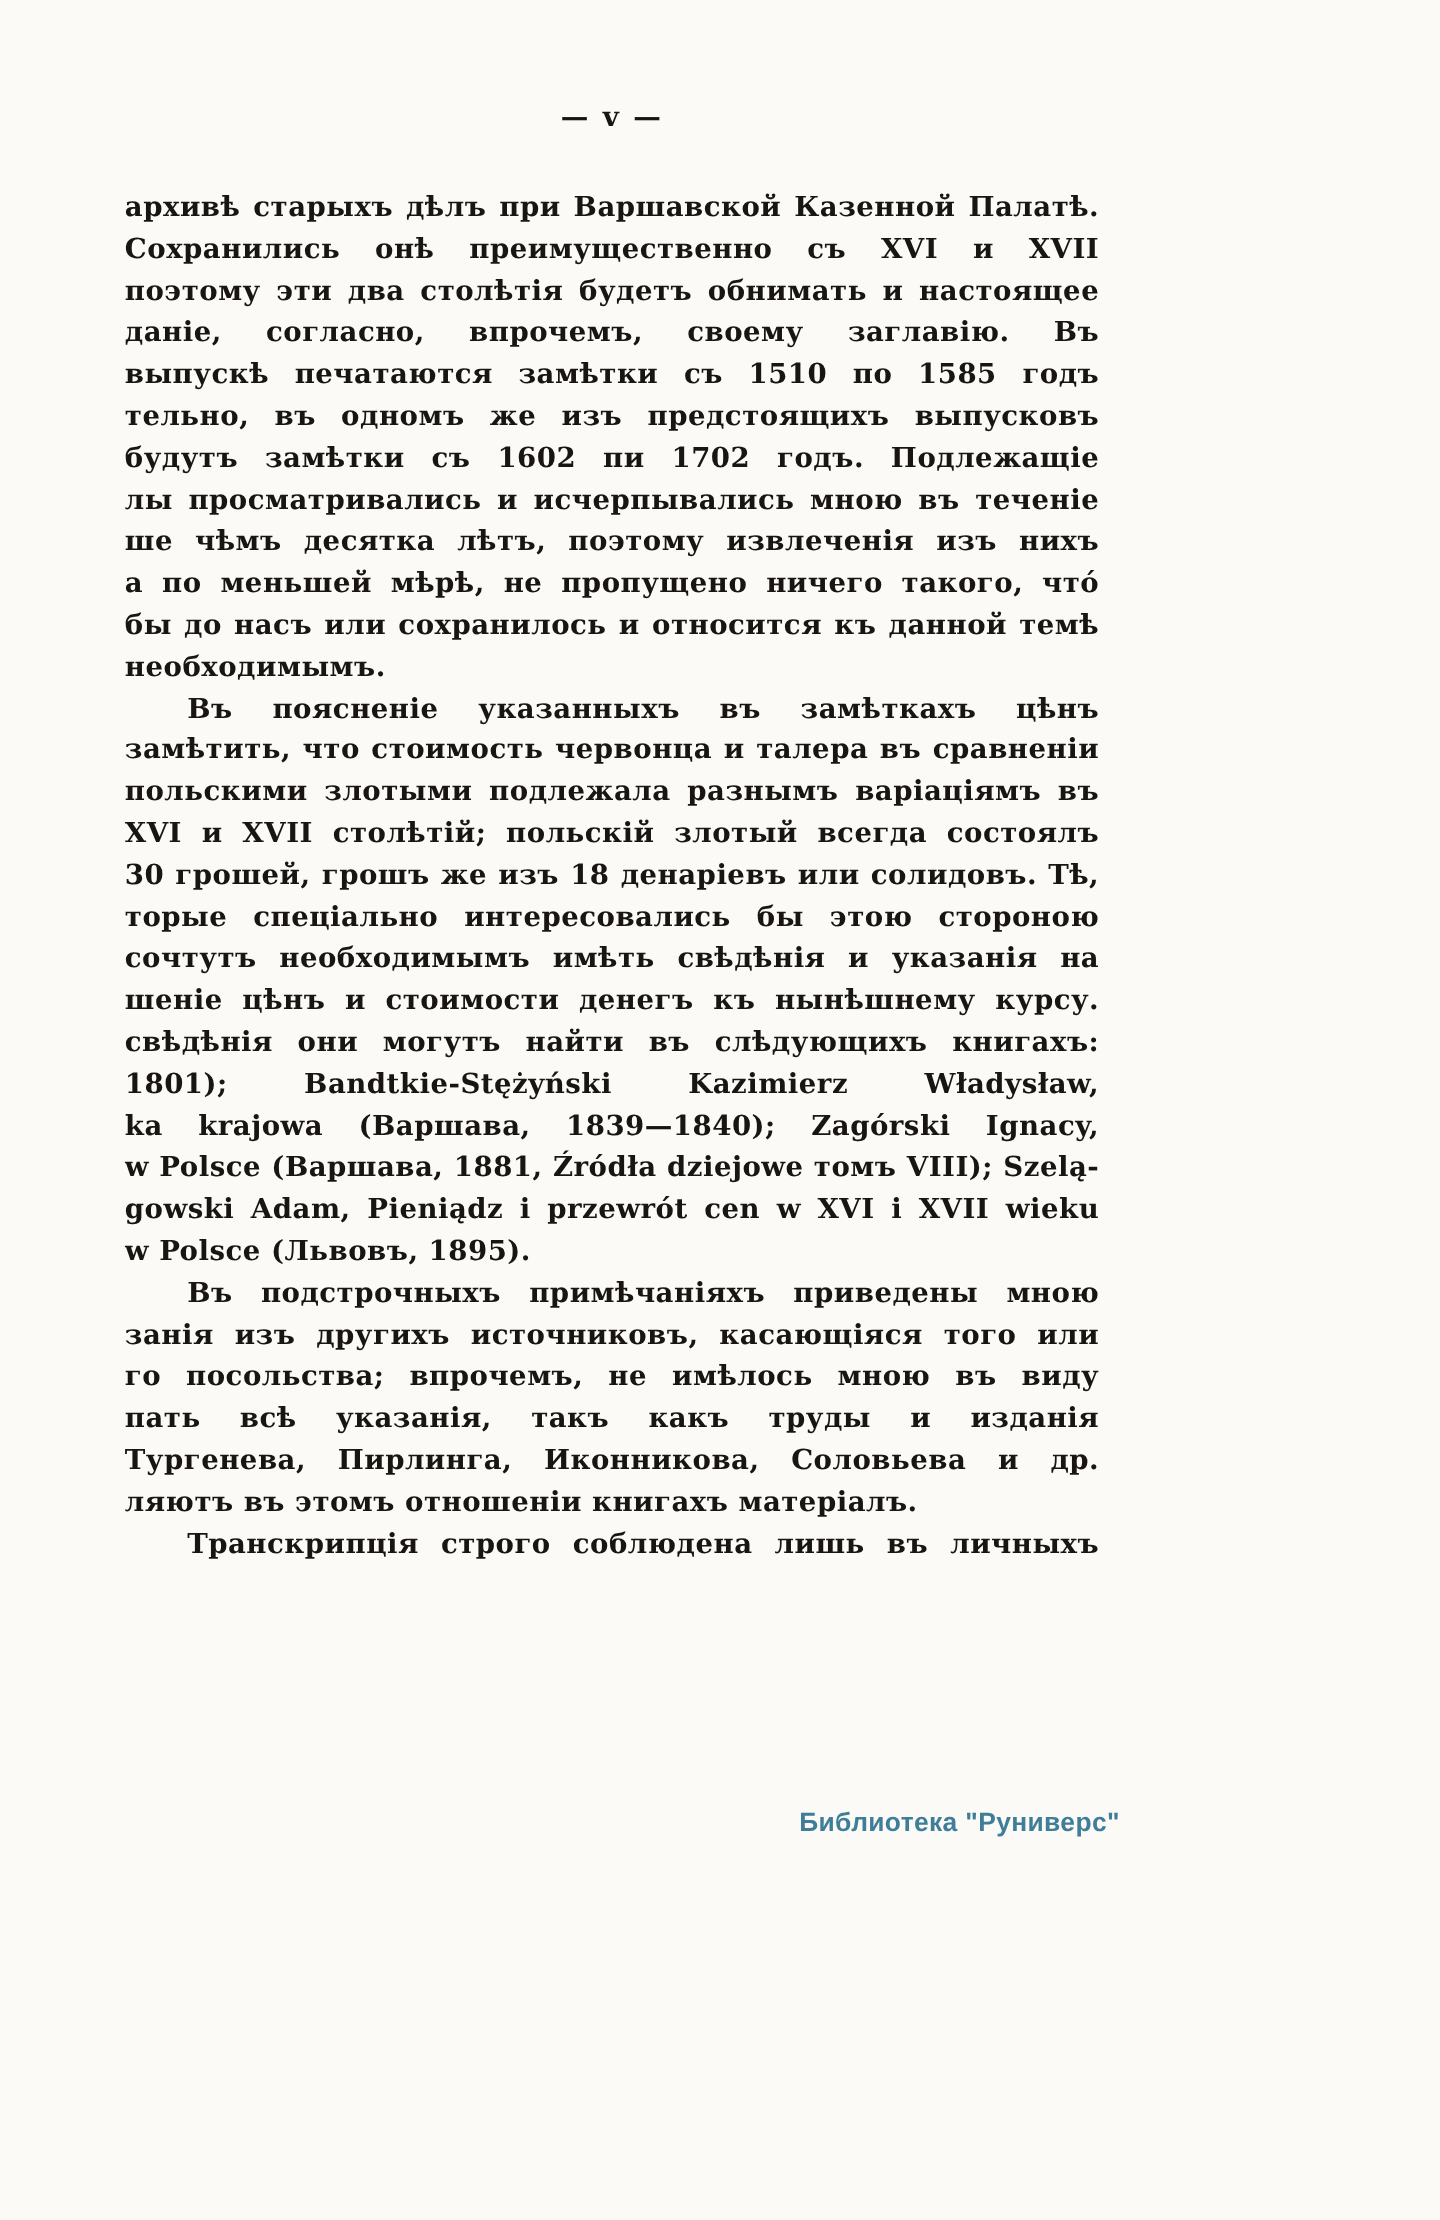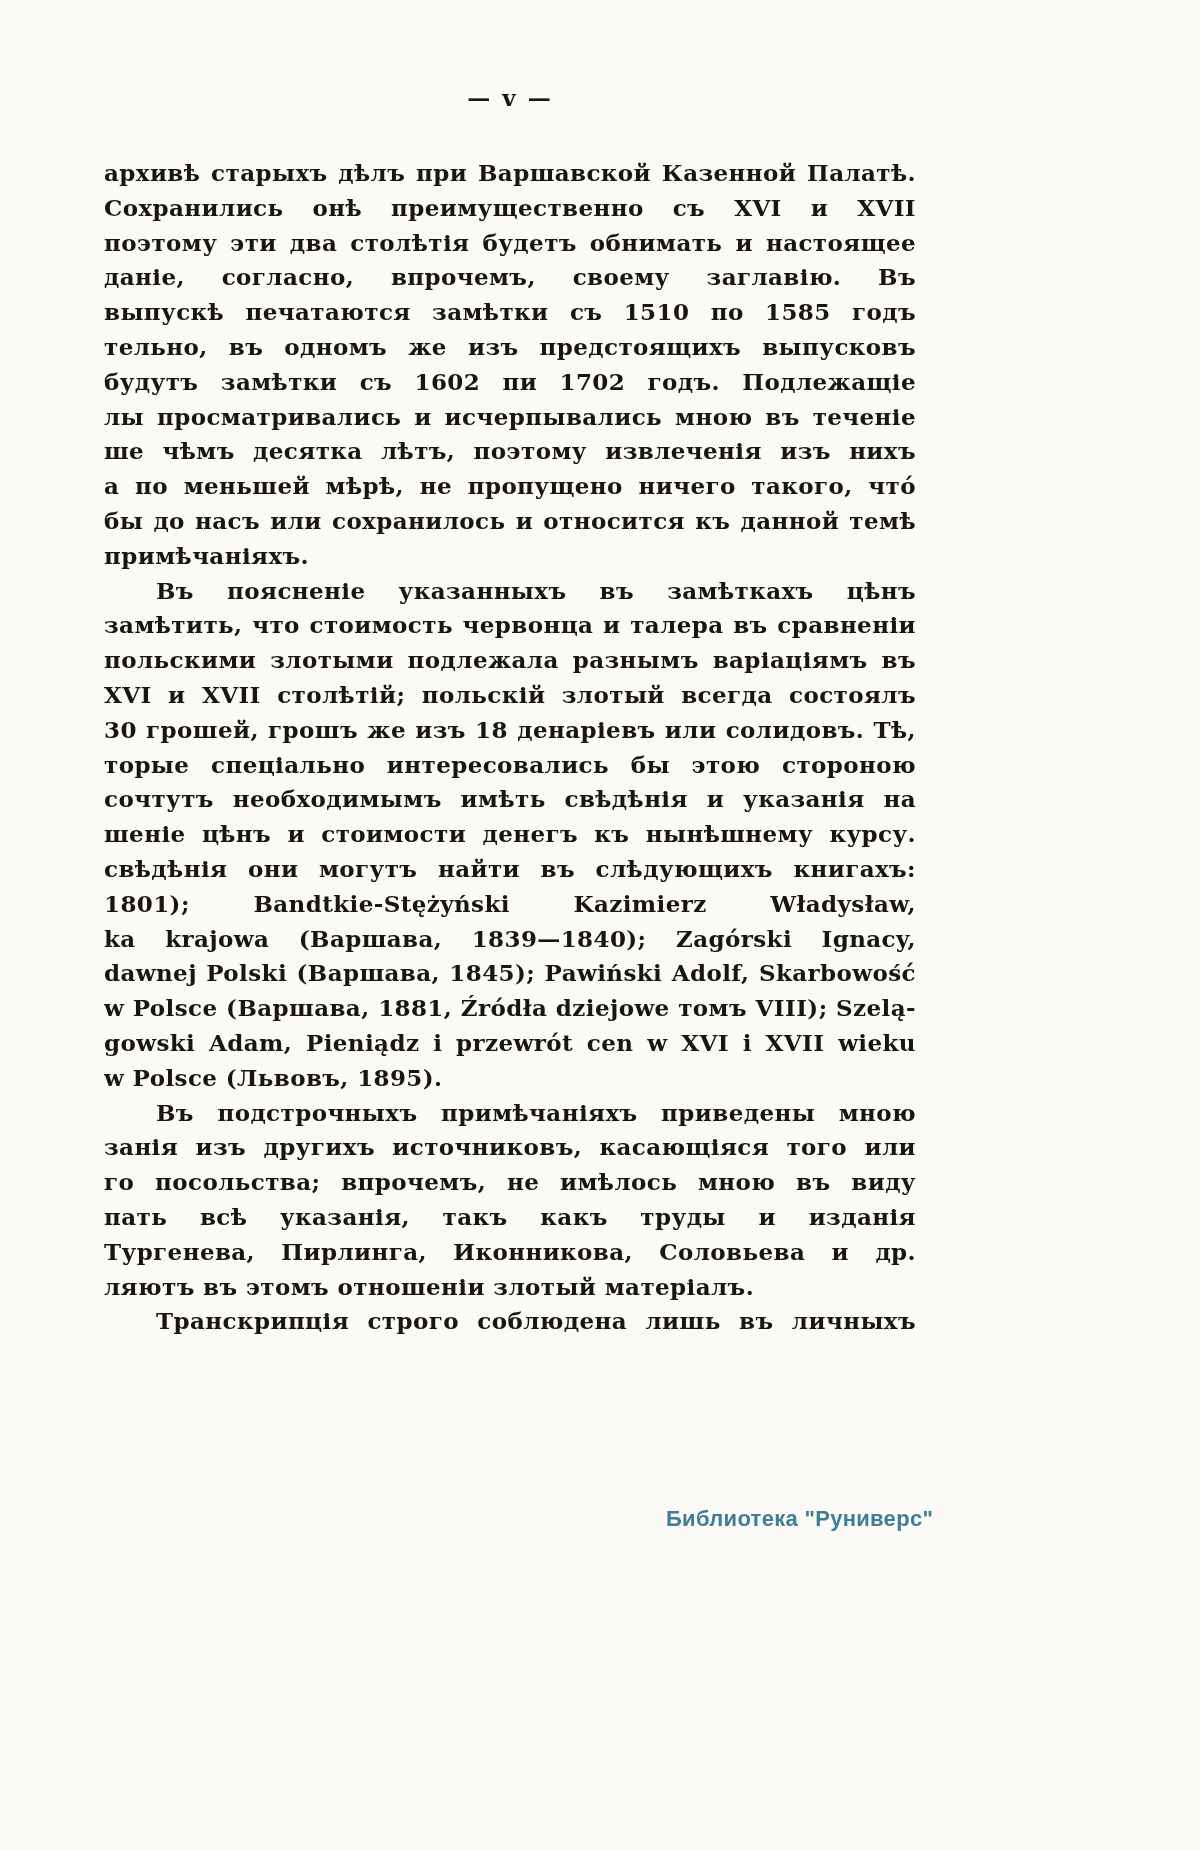--- a/index.html
+++ b/index.html
@@ -60,48 +60,47 @@
       <div class="line">Сохранились онѣ преимущественно съ XVI и XVII столѣтій,</div>
       <div class="line">поэтому эти два столѣтія будетъ обнимать и настоящее из-</div>
       <div class="line">даніе, согласно, впрочемъ, своему заглавію. Въ настоящемъ</div>
       <div class="line">выпускѣ печатаются замѣтки съ 1510 по 1585 годъ включи-</div>
       <div class="line">тельно, въ одномъ же изъ предстоящихъ выпусковъ изданы</div>
       <div class="line">будутъ замѣтки съ 1602 пи 1702 годъ. Подлежащіе матеріа-</div>
       <div class="line">лы просматривались и исчерпывались мною въ теченіе боль-</div>
       <div class="line">ше чѣмъ десятка лѣтъ, поэтому извлеченія изъ нихъ полны,</div>
       <div class="line">а по меньшей мѣрѣ, не пропущено ничего такого, чтó дошло</div>
       <div class="line">бы до насъ или сохранилось и относится къ данной темѣ не-</div>
-      <div class="line last">примѣчаніяхъ.</div>
+      <div class="line last">необходимымъ.</div>
     </div>
 
     <div>
       <div class="line indent">Въ поясненіе указанныхъ въ замѣткахъ цѣнъ слѣдуетъ</div>
       <div class="line">замѣтить, что стоимость червонца и талера въ сравненіи съ</div>
       <div class="line">польскими злотыми подлежала разнымъ варіаціямъ въ теченіе</div>
       <div class="line">XVI и XVII столѣтій; польскій злотый всегда состоялъ изъ</div>
       <div class="line">30 грошей, грошъ же изъ 18 денаріевъ или солидовъ. Тѣ, ко-</div>
       <div class="line">торые спеціально интересовались бы этою стороною замѣтокъ,</div>
       <div class="line">сочтутъ необходимымъ имѣть свѣдѣнія и указанія на отно-</div>
       <div class="line">шеніе цѣнъ и стоимости денегъ къ нынѣшнему курсу. Такія</div>
       <div class="line">свѣдѣнія они могутъ найти въ слѣдующихъ книгахъ: Czacki</div>
       <div class="line">1801); Bandtkie-Stężyński Kazimierz Władysław, Numizmaty-</div>
       <div class="line">ka krajowa (Варшава, 1839—1840); Zagórski Ignacy, Monety</div>
-      <div class="line">dawnej Polski (Варшава, 1845); Pawiński Adolf, Skarbowość</div>
       <div class="line">w Polsce (Варшава, 1881, Źródła dziejowe томъ VIII); Szelą-</div>
       <div class="line">gowski Adam, Pieniądz i przewrót cen w XVI i XVII wieku</div>
       <div class="line last">w Polsce (Львовъ, 1895).</div>
     </div>
 
     <div>
       <div class="line indent">Въ подстрочныхъ примѣчаніяхъ приведены мною ука-</div>
       <div class="line">занія изъ другихъ источниковъ, касающіяся того или друго-</div>
       <div class="line">го посольства; впрочемъ, не имѣлось мною въ виду исчер-</div>
       <div class="line">пать всѣ указанія, такъ какъ труды и изданія Старчевскаго,</div>
       <div class="line">Тургенева, Пирлинга, Иконникова, Соловьева и др. представ-</div>
-      <div class="line last">ляютъ въ этомъ отношеніи злотый матеріалъ.</div>
+      <div class="line last">ляютъ въ этомъ отношеніи книгахъ матеріалъ.</div>
     </div>
 
     <div>
       <div class="line indent">Транскрипція строго соблюдена лишь въ личныхъ име-</div>
     </div>
 
   </div>
 
   <div class="watermark">Библиотека "Руниверс"</div>
 

